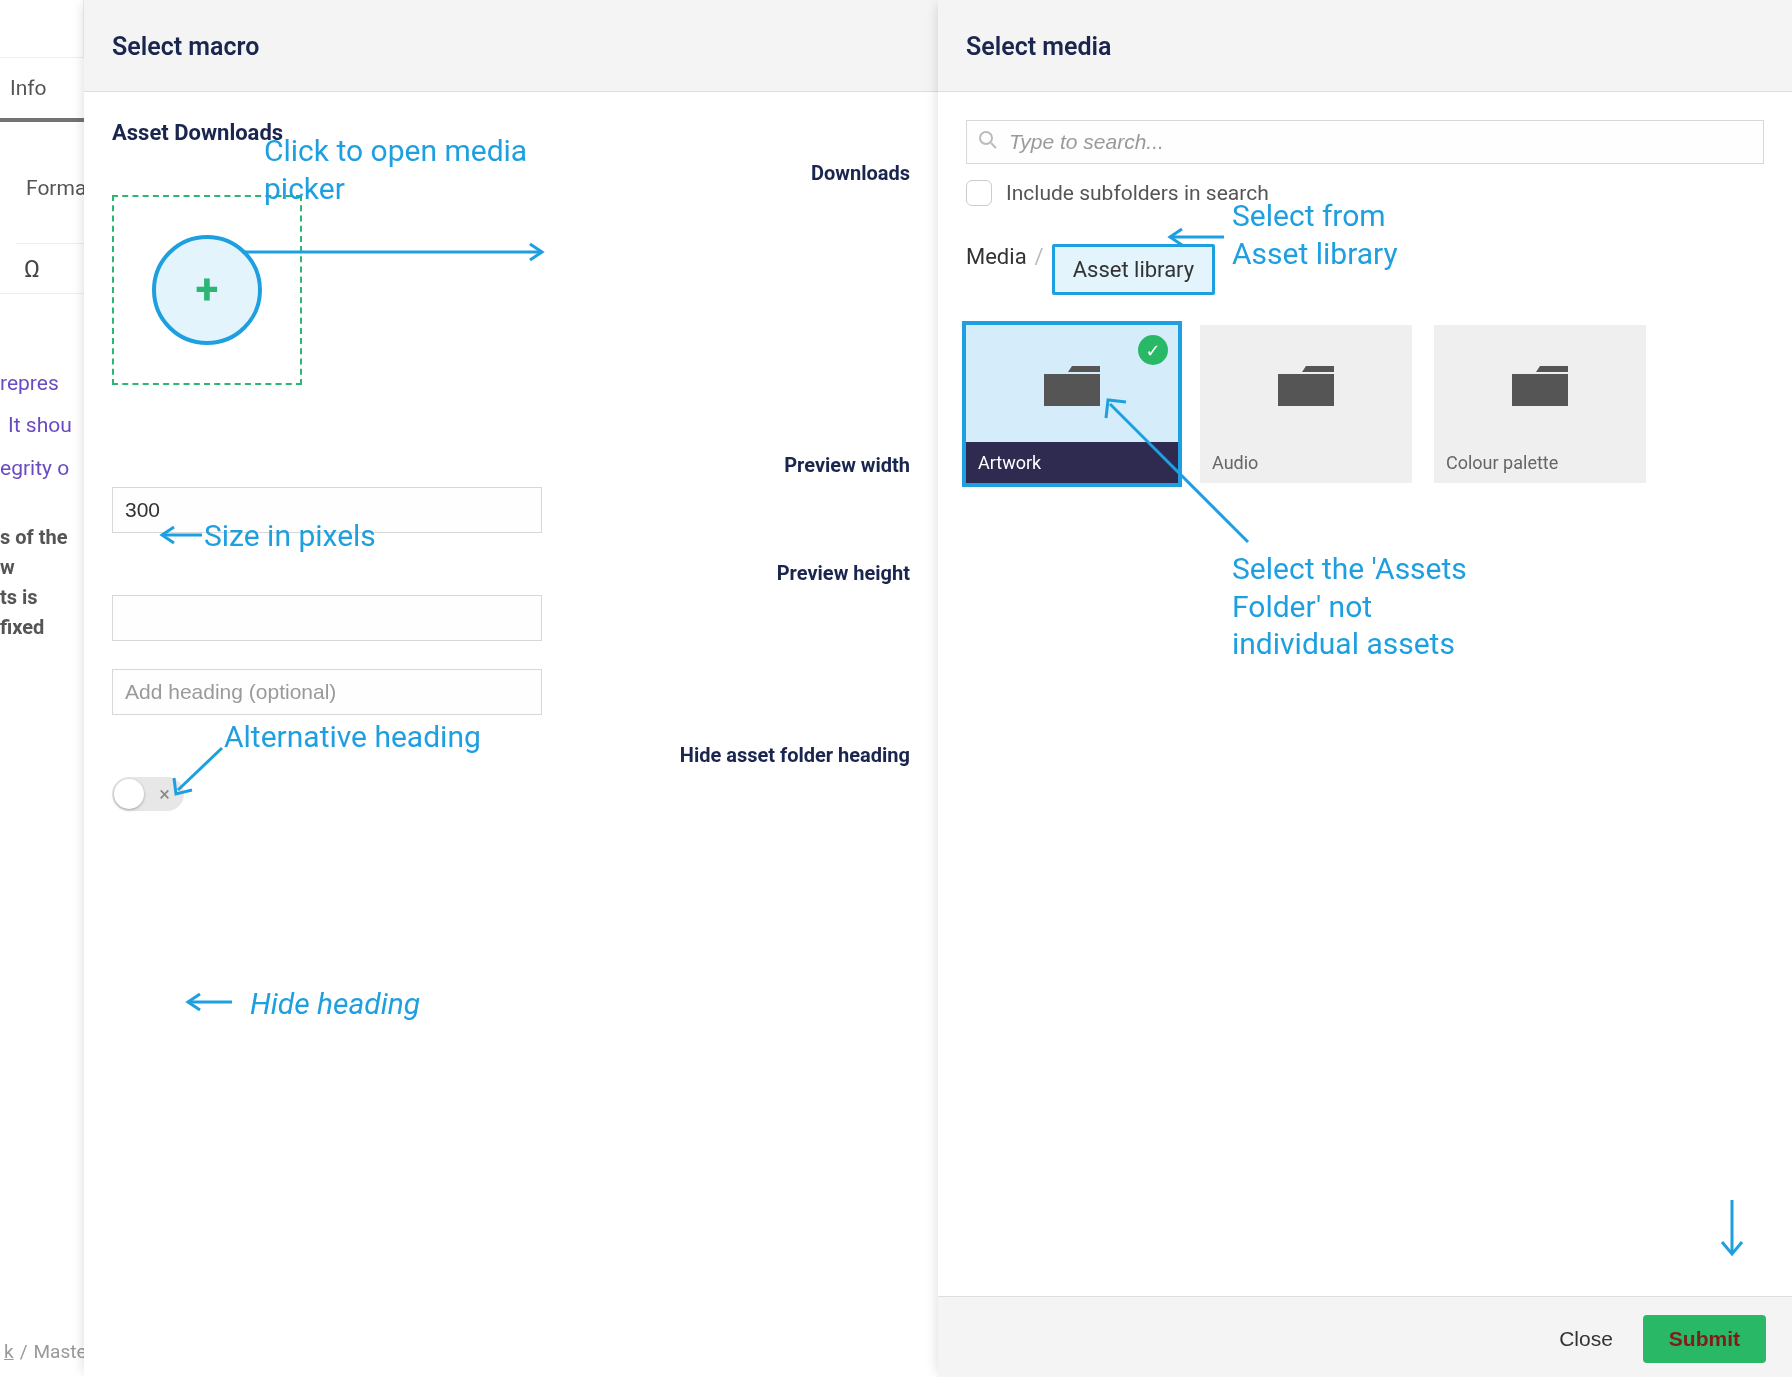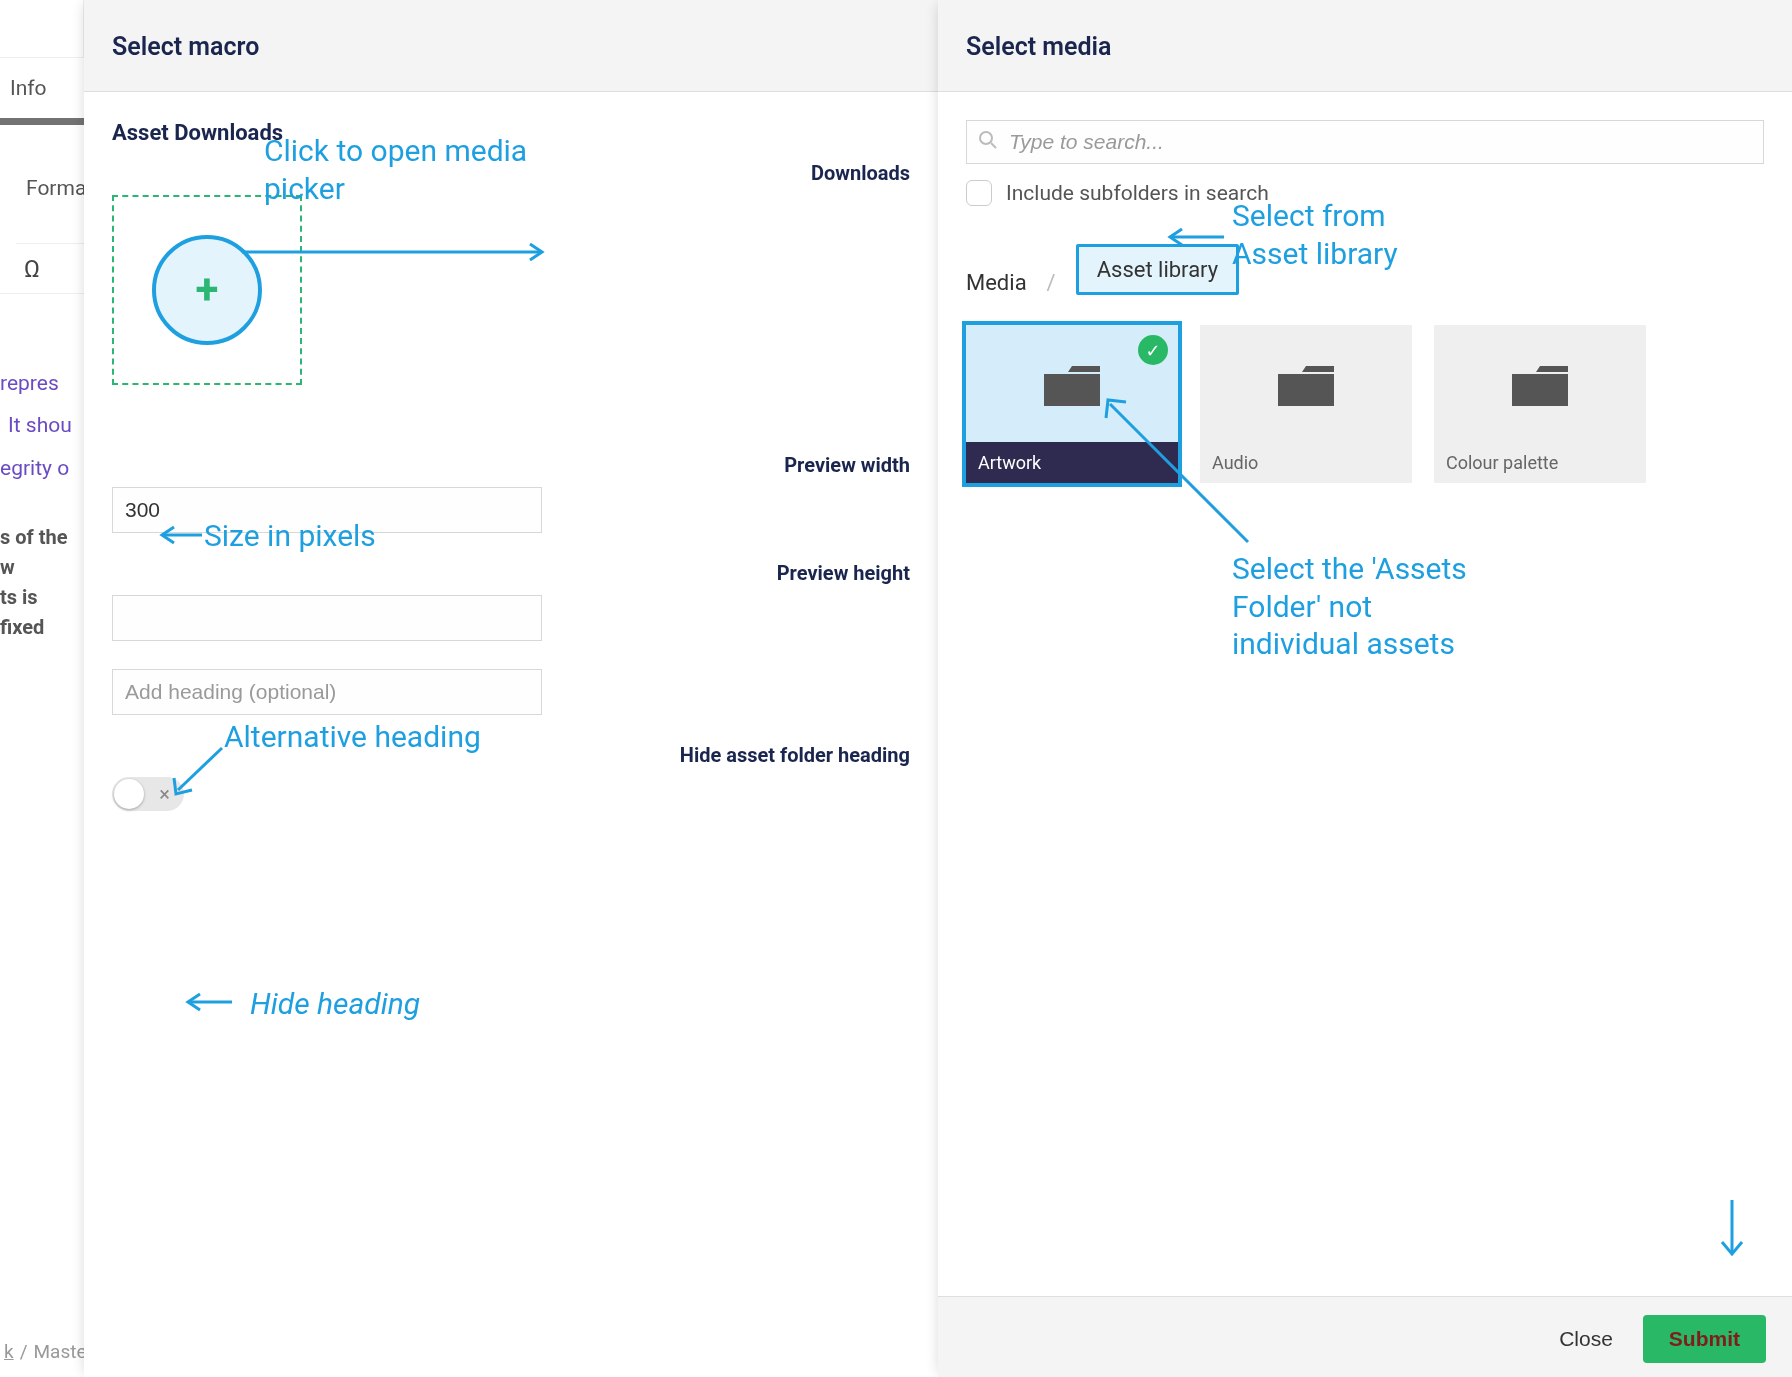--- a/index.html
+++ b/index.html
@@ -37,21 +37,21 @@
 
   
   .search { position: relative; width: 100%; }
   .search input { width: 100%; height: 44px; border: 1px solid #d8d8d8; background: #fefefe; padding: 0 12px 0 42px; font-size: 21px; color:#333;}
   .search input::placeholder { color: #9a9a9a; font-style: italic;}
   .search .mag { position: absolute; left: 12px; top: 50%; transform: translateY(-50%); color: #bbb; }
 
   .check-row { display:flex; align-items:center; gap: 14px; margin-top: 16px; font-size: 21px; color:#555;}
   .chk { width: 26px; height: 26px; border: 1px solid #ccc; border-radius: 6px; background:#fff;}
 
-  .crumbs { margin-top: 38px; font-size: 22px; color: #333; display:flex; align-items:flex-end; gap: 20px;}
+  .crumbs { margin-top: 38px; font-size: 22px; color: #333; display:flex; align-items:flex-start; gap: 8px;}
   .crumbs .sep { color: #bbb; }
   .crumbs .pill { background: #e3f4fd; border: 3px solid #1e9fe0; border-radius: 2px; padding: 10px 18px; font-size: 22px;}
 
   .grid { margin-top: 30px; display:flex; flex-wrap: wrap; gap: 22px; }
   .tile { width: 212px; height: 158px; background: #efefef; position: relative; display:flex; flex-direction:column;}
   .tile .icon-zone { flex:1; display:flex; align-items:center; justify-content:center;}
   .tile .cap { background:#efefef; color:#666; font-size:18px; padding: 10px 12px;}
   .tile.selected { outline: 4px solid #1e9fe0; background:#d5edfa;}
   .tile.selected .cap { background:#2f2a50; color:#fff;}
   .tile .checkmark { position:absolute; top:10px; right:10px; width:30px; height:30px; background:#29b865; border-radius:50%; display:flex; align-items:center; justify-content:center; color:#fff; font-size:18px;}
@@ -65,21 +65,21 @@
   .anno-line { position:absolute; pointer-events:none; }
 
   
   .folder-ico { width: 60px; height: 48px; }
 </style>
 </head>
 <body>
 
 <div class="bg">
   <div style="position:absolute; left:0; top:0; width:84px; height:58px; border-right:1px solid #eee; border-bottom:1px solid #eee;"></div>
-  <div style="position:absolute; left:0; top:58px; width:84px; padding:18px 10px; font-size:21px; color:#555; border-bottom:7px solid #737373;">Info</div>
+  <div style="position:absolute; left:0; top:58px; width:84px; padding:18px 10px; font-size:21px; color:#555; border-bottom:4px solid #737373;">Info</div>
   <div style="position:absolute; left:16px; top:160px; width:84px; height:84px; border-bottom:1px solid #eee;">
     <div style="padding:16px 10px; font-size:21px; color:#555;">Formats</div>
   </div>
   <div style="position:absolute; left:0; top:244px; width:84px; height:50px; border-bottom:1px solid #eee; display:flex; align-items:center; padding-left:24px; font-size:24px; color:#444;">Ω</div>
   <div style="position:absolute; left:0; top:362px; width:84px;">
     <div class="purple">repres</div>
     <div class="purple" style="margin-left:8px;">It shou</div>
     <div class="purple">egrity o</div>
   </div>
   <div style="position:absolute; left:0; top:522px; width:75px;font-weight:bold;">

